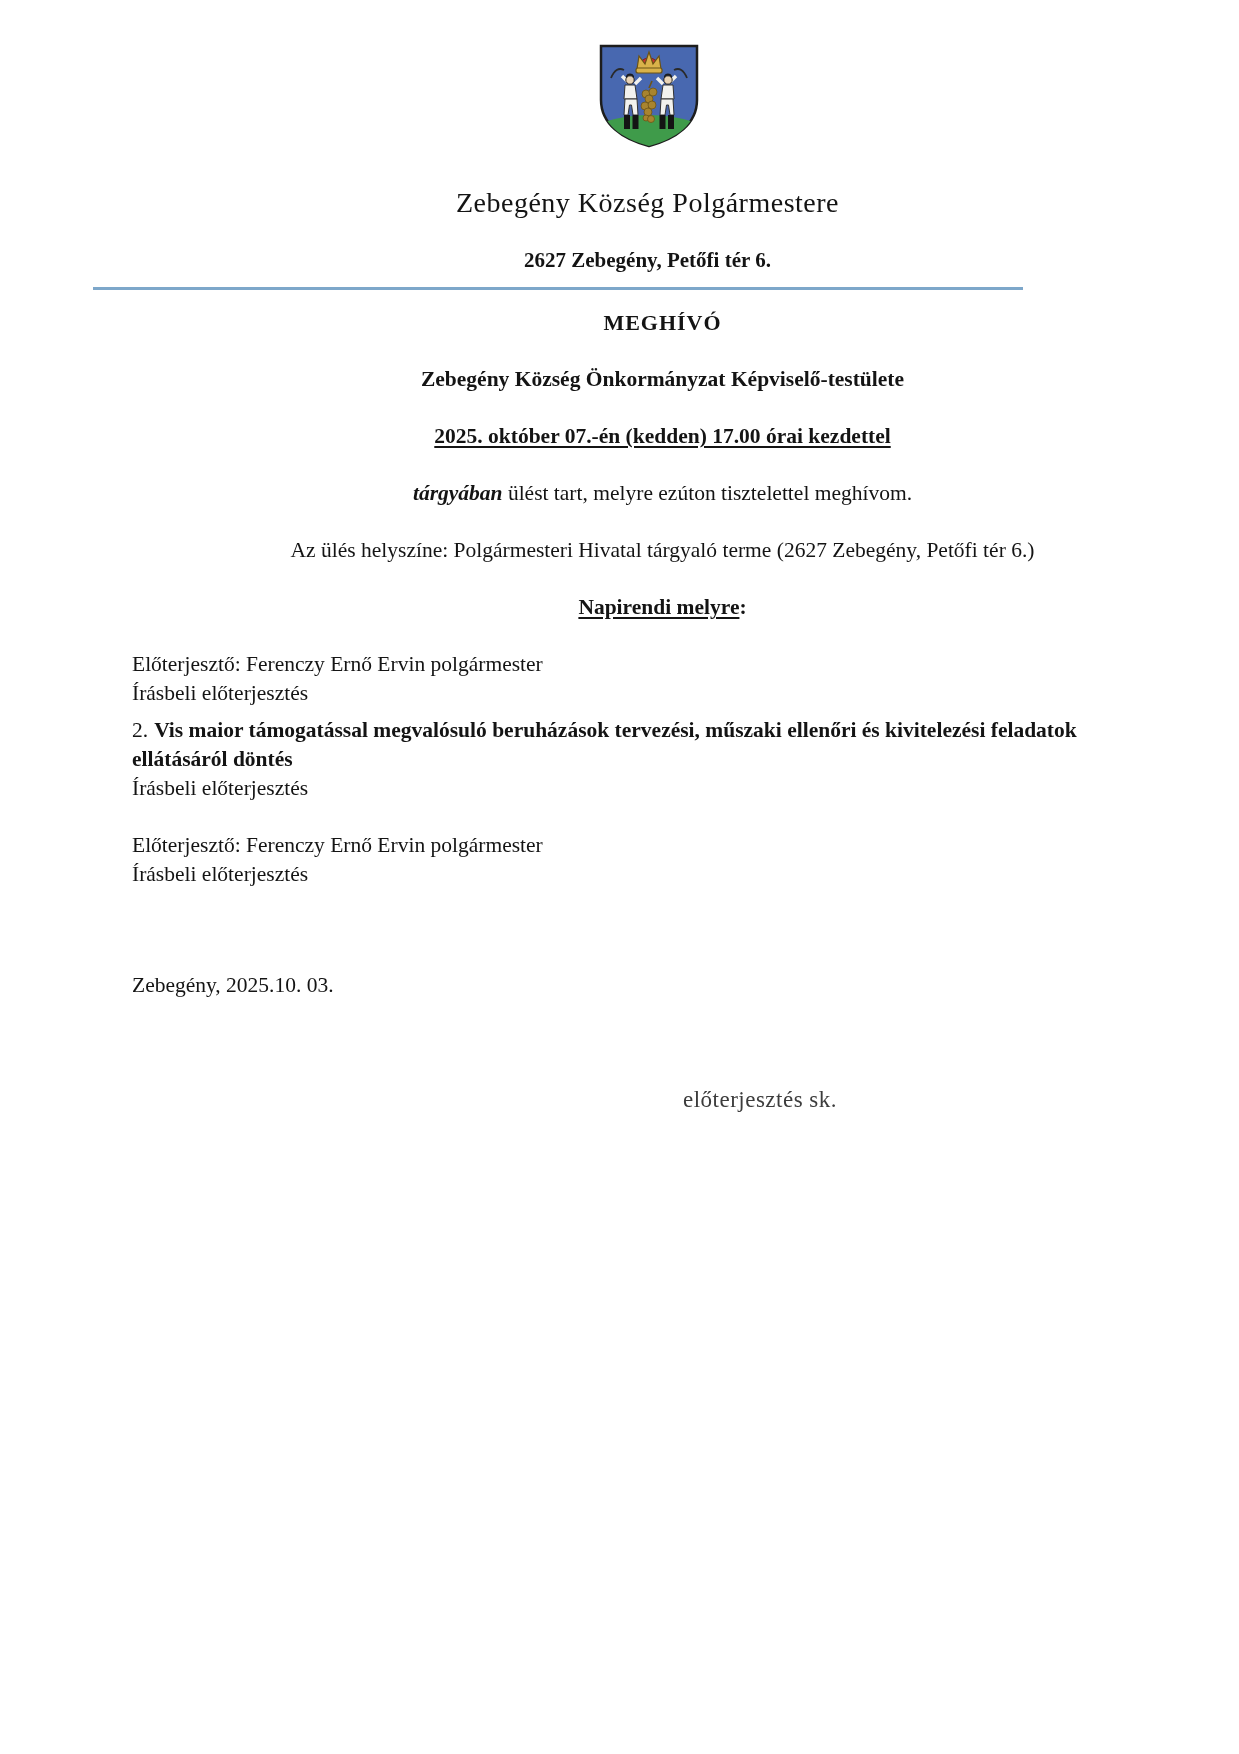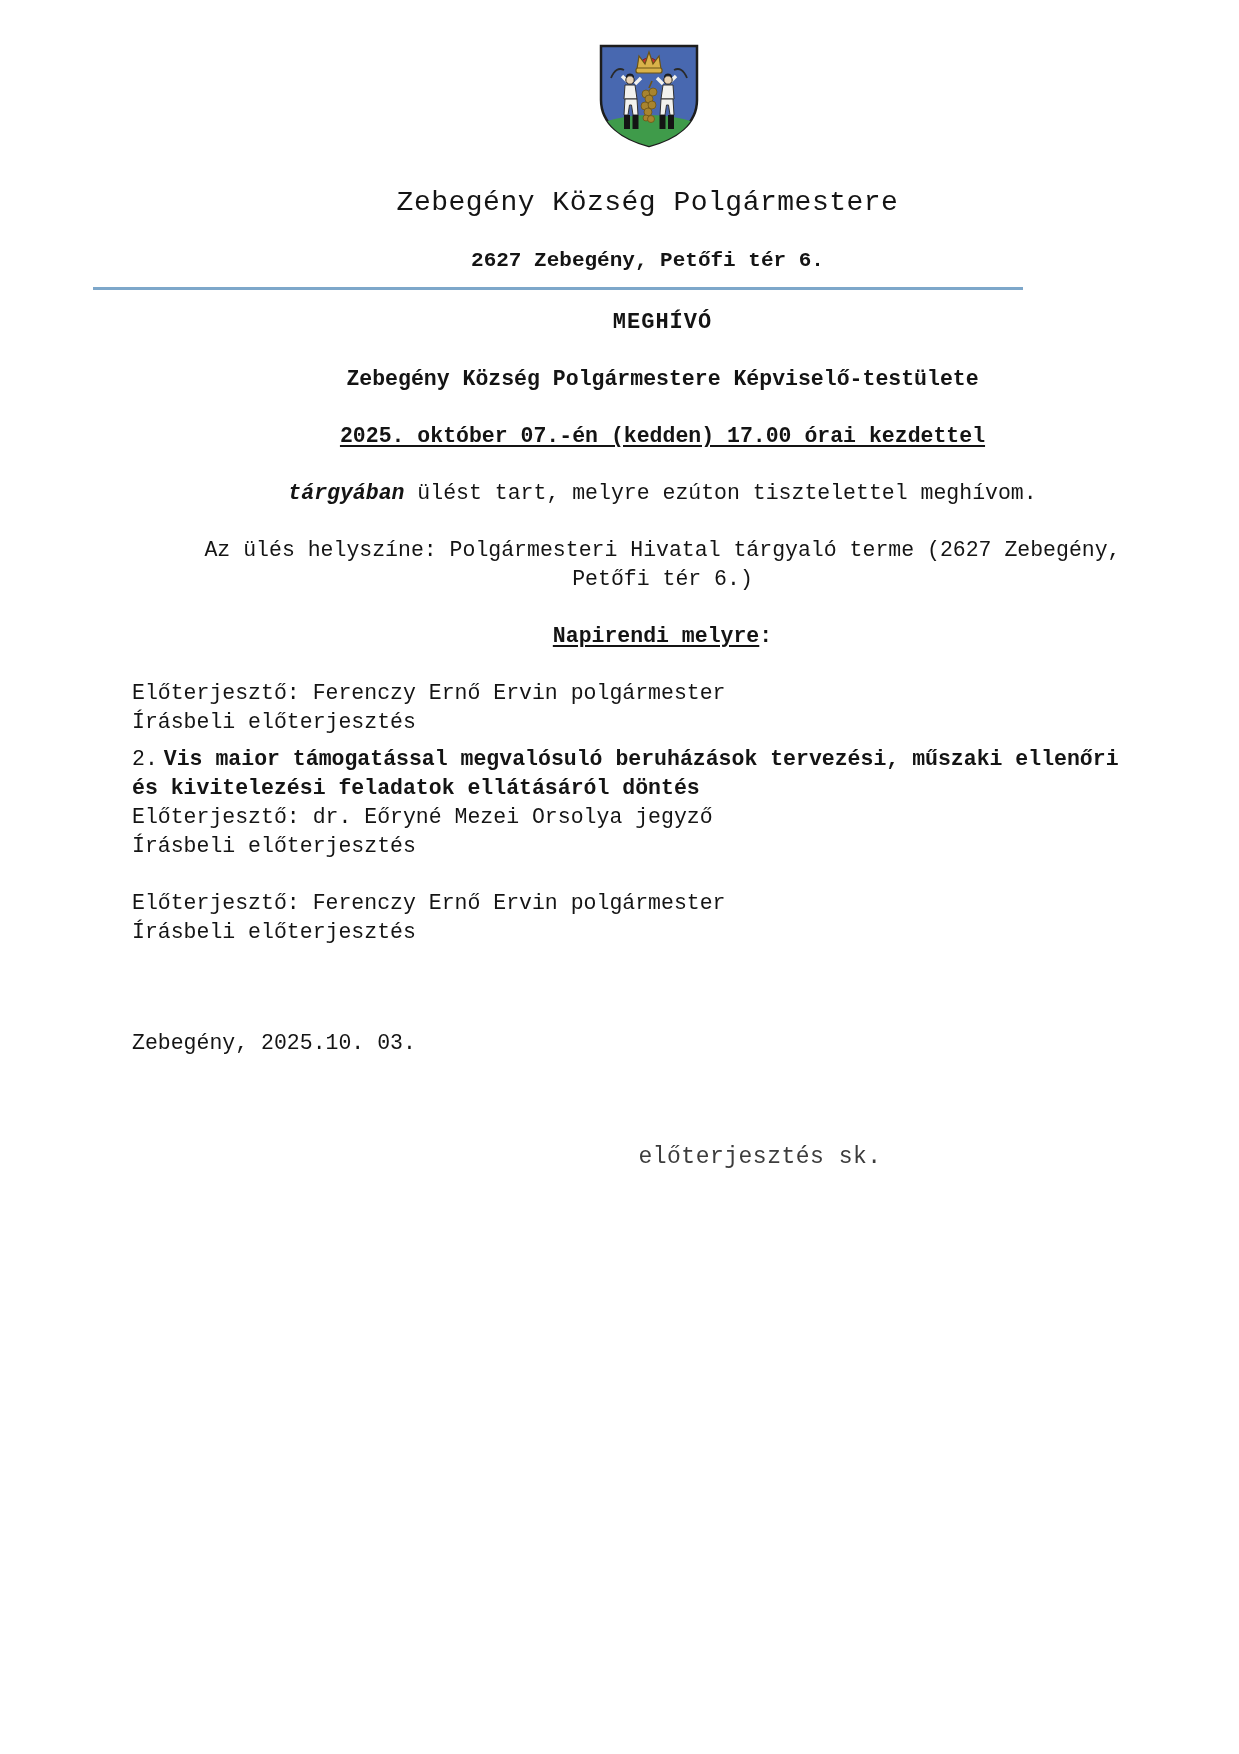--- a/index.html
+++ b/index.html
@@ -2,21 +2,21 @@
 <html><head>
 <meta charset="utf-8">
 <style>
   html, body { margin: 0; padding: 0; background: #ffffff; }
   .page {
     position: relative;
     width: 1239px;
     height: 1754px;
     background: #ffffff;
     overflow: hidden;
-    font-family: Liberation Mono, monospace;
+    font-family: Liberation Serif, serif;
     color: #141414;
   }
   .crest {
     position: absolute;
     left: 597px;
     top: 42px;
     width: 104px;
     height: 108px;
   }
   .header {
@@ -134,38 +134,37 @@
     <div class="org-title">Zebegény Község Polgármestere</div>
     <div class="org-address">2627 Zebegény, Petőfi tér 6.</div>
   </div>
 
   <div class="rule"></div>
 
   <div class="content">
 
     <p class="c doc-title">MEGHÍVÓ</p>
 
-    <p class="c bold">Zebegény Község Polgármestere Képviselő-testülete</p>
+    <p class="c bold">Zebegény Község Önkormányzat Képviselő-testülete</p>
 
     <p class="c bold u">2025. október 07.-én (kedden) 17.00 órai kezdettel</p>
 
     <p class="c"><span class="emph">tárgyában</span><span> ülést tart, melyre ezúton tisztelettel meghívom.</span></p>
 
     <p class="c">Az ülés helyszíne: Polgármesteri Hivatal tárgyaló terme (2627 Zebegény, Petőfi tér 6.)</p>
 
     <p class="c bold"><span class="u">Napirendi melyre</span><span>:</span></p>
 
     <div class="item">
       <div class="presenter">Előterjesztő: Ferenczy Ernő Ervin polgármester</div>
       <div>Írásbeli előterjesztés</div>
     </div>
 
     <div class="item">
       <div class="item-title"><span class="num">2.</span><span>Vis maior támogatással megvalósuló beruházások tervezési, műszaki ellenőri és kivitelezési feladatok ellátásáról döntés</span></div>
-      <div class="presenter">Előterjesztő: dr. Eőryné Mezei Orsolya jegyző</div>
       <div>Írásbeli előterjesztés</div>
     </div>
 
     <div class="item">
       <div class="presenter gap">Előterjesztő: Ferenczy Ernő Ervin polgármester</div>
       <div>Írásbeli előterjesztés</div>
     </div>
 
     <div class="date-line">Zebegény, 2025.10. 03.</div>
 

